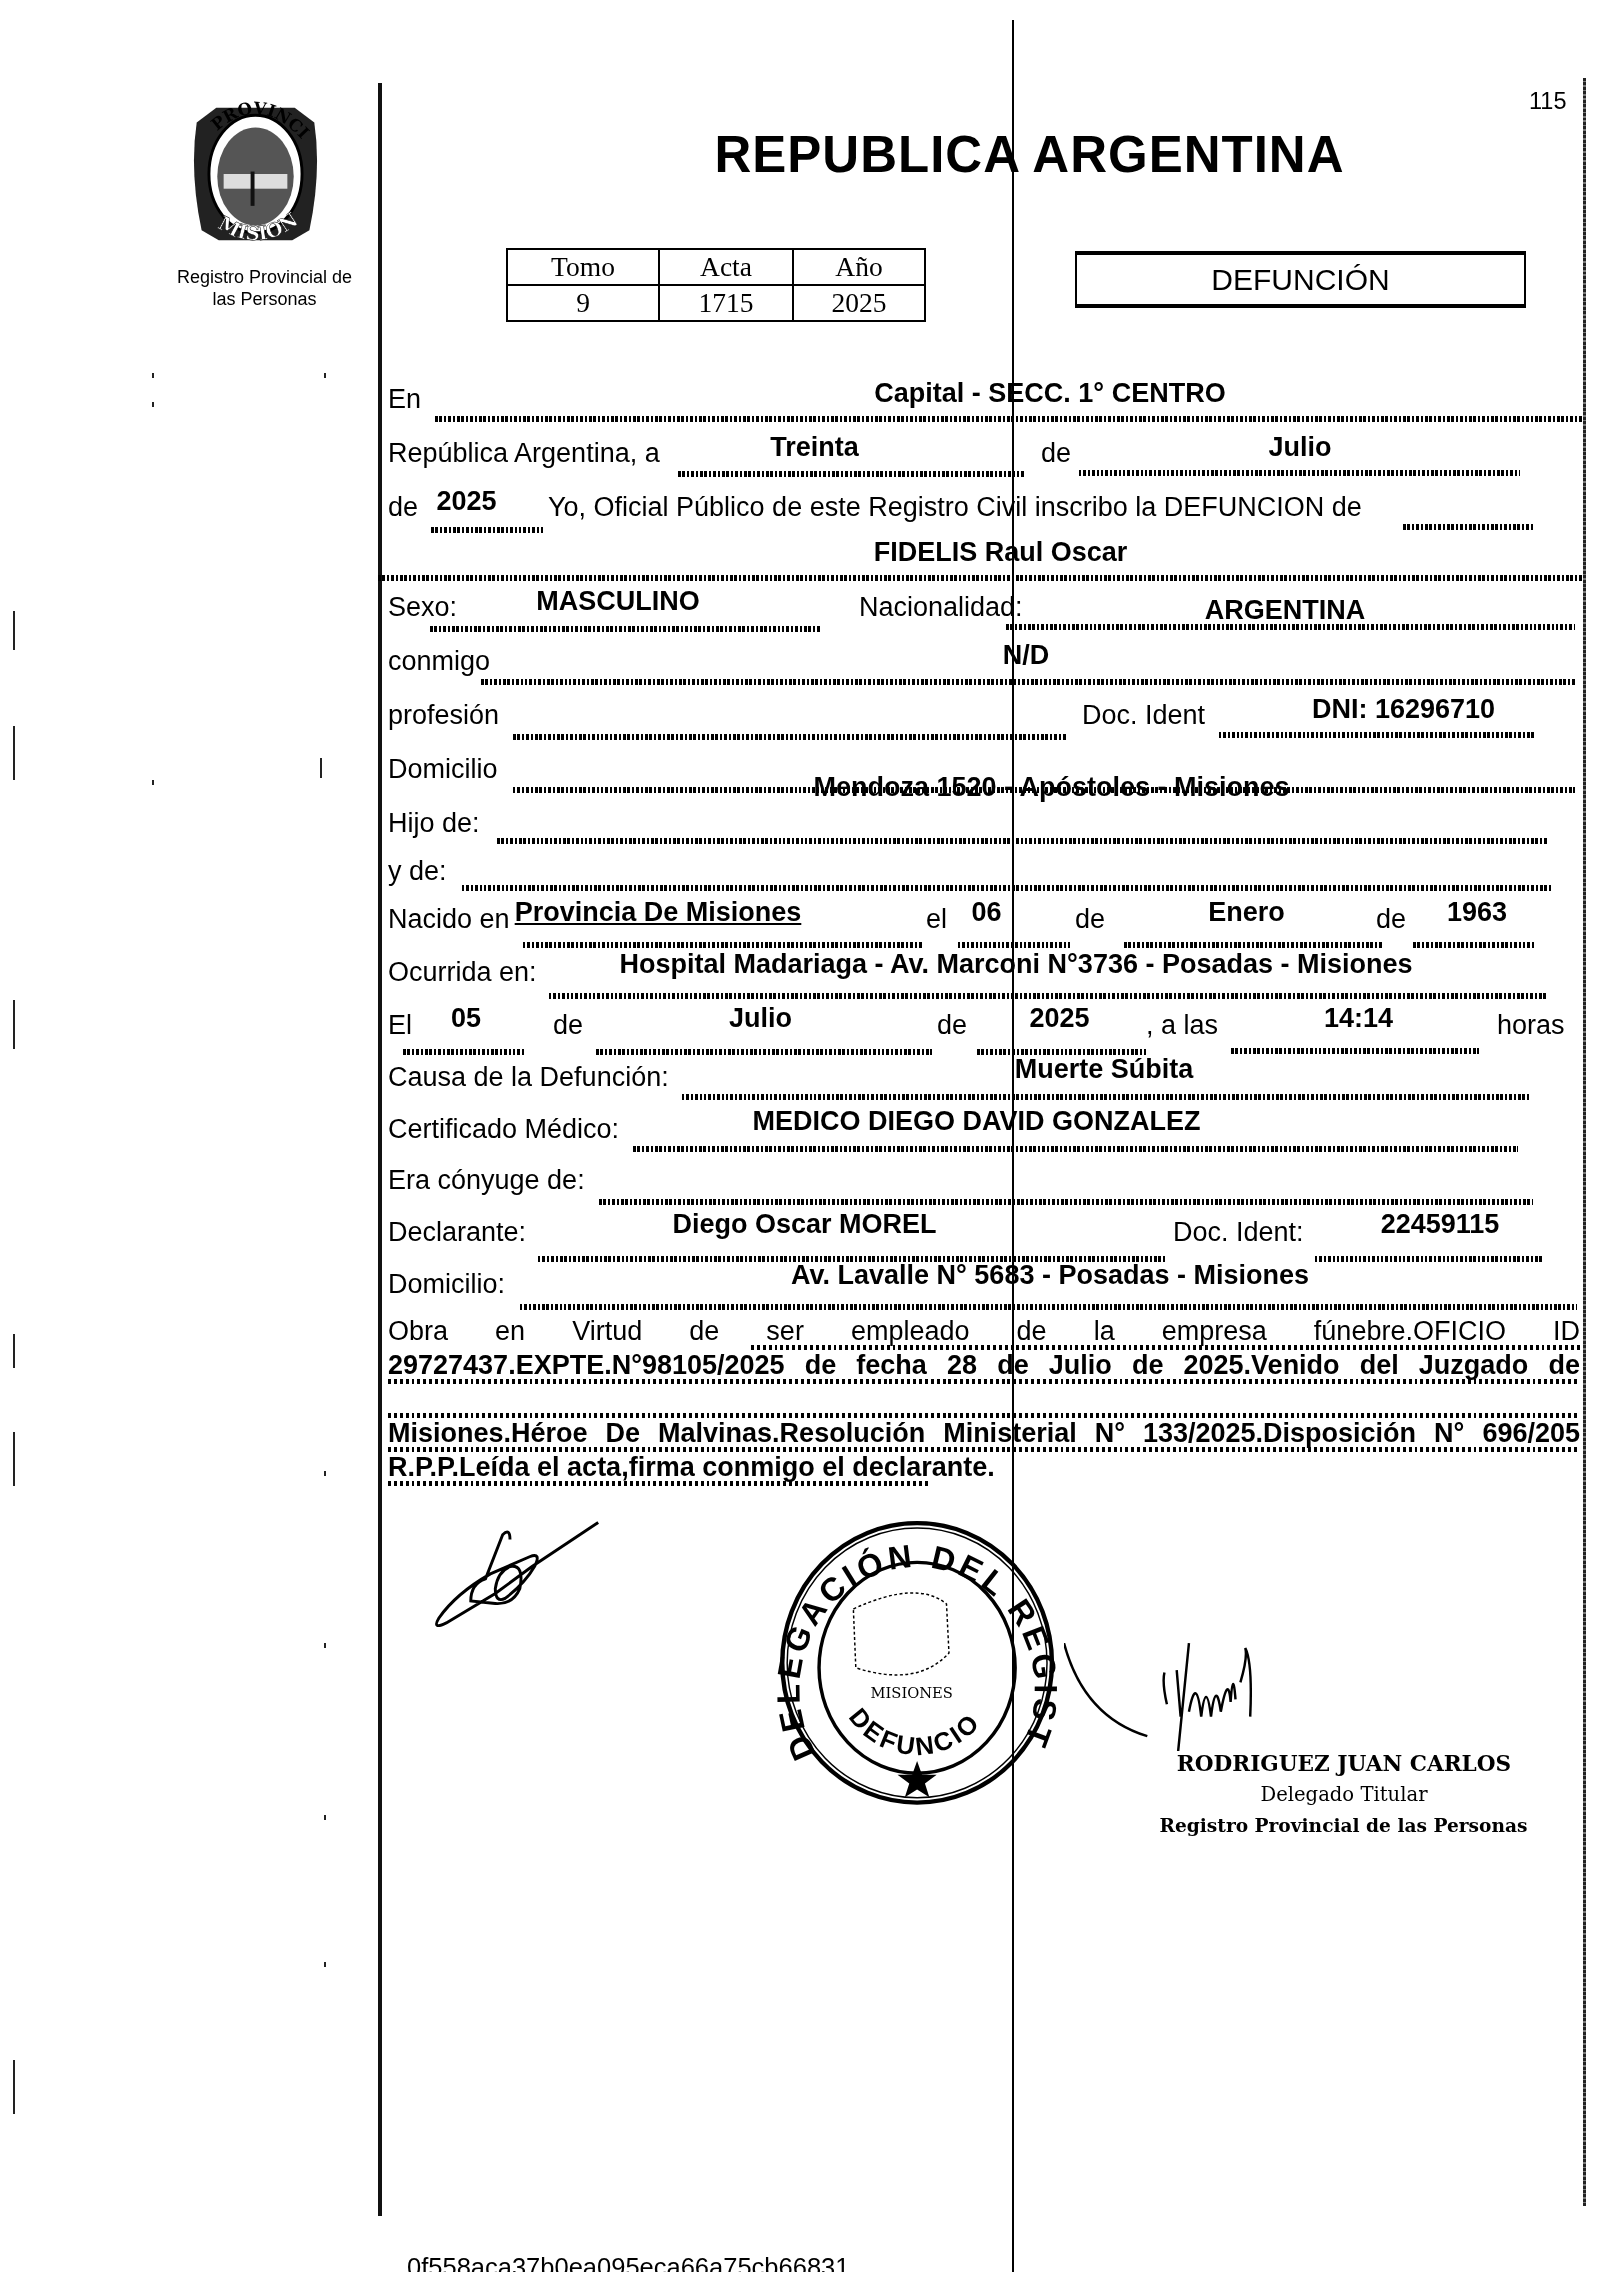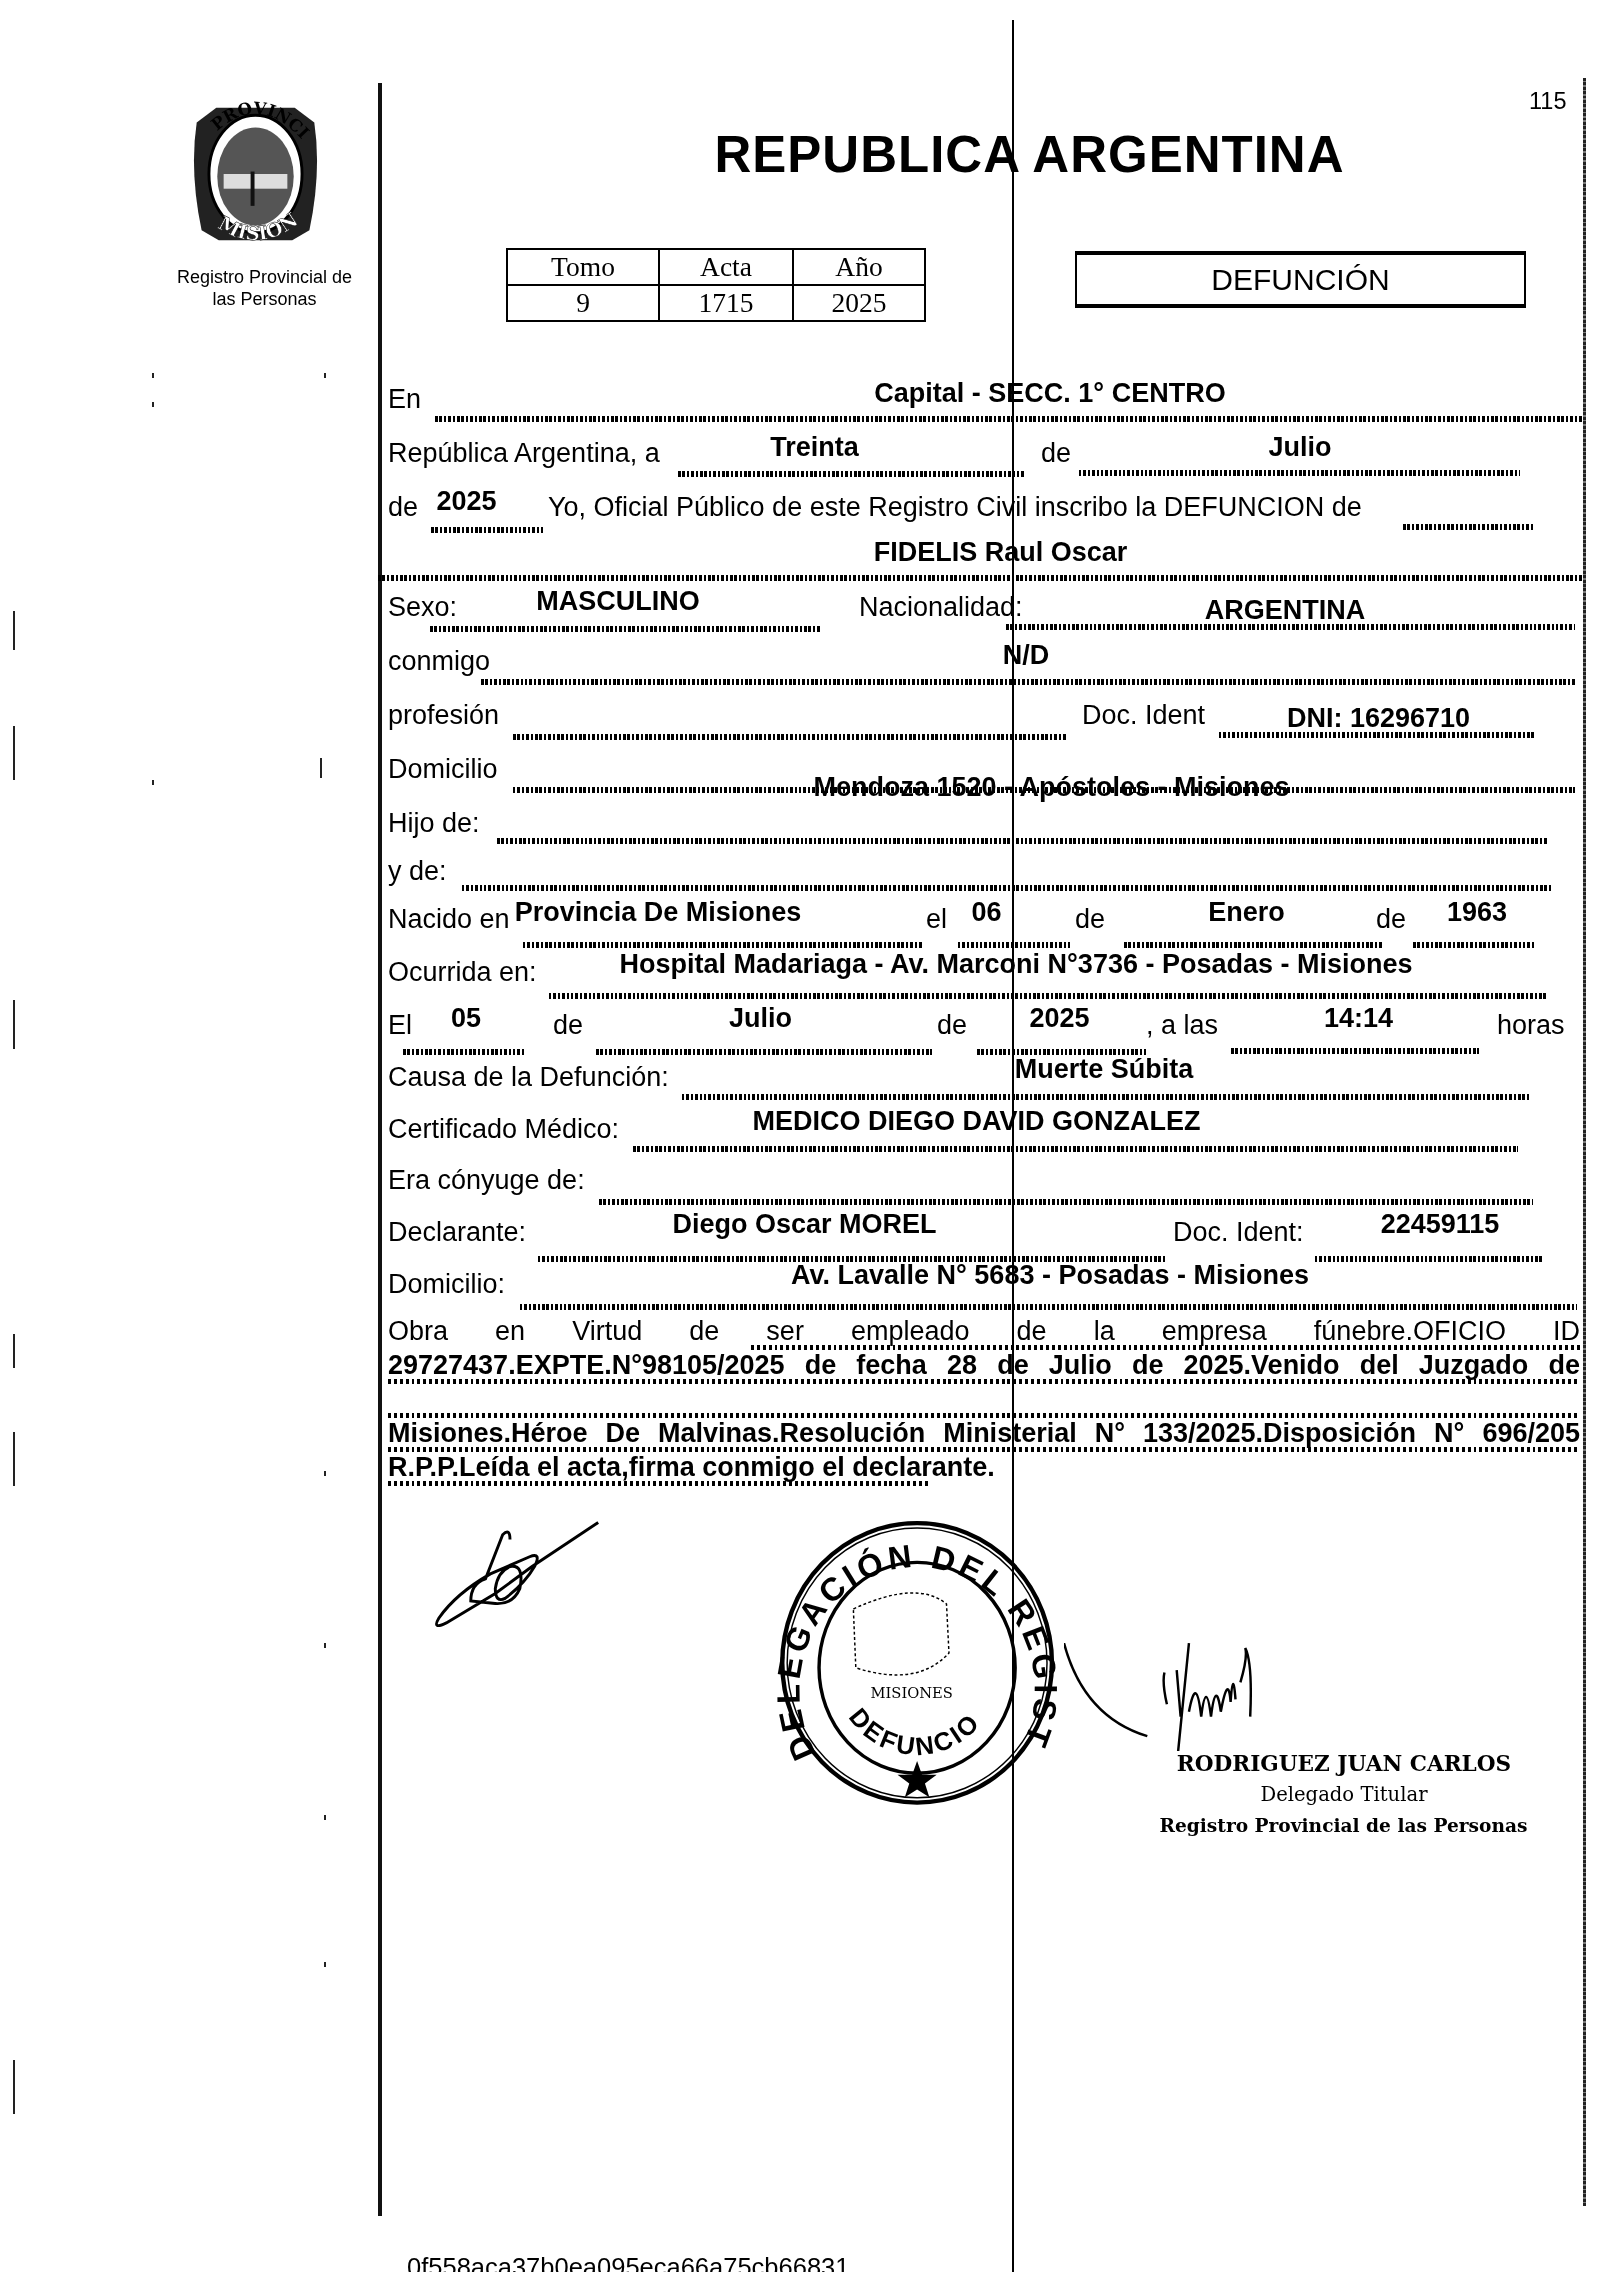--- a/index.html
+++ b/index.html
@@ -138,21 +138,21 @@
 <div class="row" style="top:640px;">
   <span class="lbl" style="left:0;top:5.9px;">conmigo</span>
   <span class="val" style="left:589px;top:0;width:98px;">N/D</span>
   <div class="dots" style="left:93px;top:39px;width:1094px;"></div>
 </div>
 
 <div class="row" style="top:694px;">
   <span class="lbl" style="left:0;top:5.9px;">profesión</span>
   <span class="val" style="left:123px;top:0;width:539px;"></span>
   <span class="lbl" style="left:694px;top:5.9px;">Doc. Ident</span>
-  <span class="val" style="left:853px;top:0;width:275px;margin-top:9px;">DNI: 16296710</span>
+  <span class="val" style="left:878px;top:0;width:275px;">DNI: 16296710</span>
   <div class="dots" style="left:125px;top:40px;width:554px;"></div>
   <div class="dots" style="left:831px;top:38px;width:316px;"></div>
 </div>
 
 <div class="row" style="top:748px;">
   <span class="lbl" style="left:0;top:5.9px;">Domicilio</span>
   <span class="val" style="left:357px;top:0;width:613px;margin-top:24px;">Mendoza 1520 - Apóstoles - Misiones</span>
   <div class="dots" style="left:125px;top:39px;width:1062px;"></div>
 </div>
 
@@ -163,21 +163,21 @@
 </div>
 
 <div class="row" style="top:851px;">
   <span class="lbl" style="left:0;top:4.9px;">y de:</span>
   <span class="val" style="left:147px;top:0;width:981px;"></span>
   <div class="dots" style="left:74px;top:34px;width:1091px;"></div>
 </div>
 
 <div class="row" style="top:897px;">
   <span class="lbl" style="left:0;top:6.9px;">Nacido en</span>
-  <span class="val" style="left:123px;top:0;width:294px;">Provincia De Misiones</span>
+  <span class="val" style="left:123px;top:0;width:294px;text-decoration:underline;">Provincia De Misiones</span>
   <span class="lbl" style="left:538px;top:6.9px;">el</span>
   <span class="val" style="left:574px;top:0;width:49px;">06</span>
   <span class="lbl" style="left:687px;top:6.9px;">de</span>
   <span class="val" style="left:736px;top:0;width:245px;">Enero</span>
   <span class="lbl" style="left:988px;top:6.9px;">de</span>
   <span class="val" style="left:1040px;top:0;width:98px;">1963</span>
   <div class="dots" style="left:135px;top:45px;width:400px;"></div>
   <div class="dots" style="left:570px;top:45px;width:113px;"></div>
   <div class="dots" style="left:736px;top:45px;width:260px;"></div>
   <div class="dots" style="left:1025px;top:45px;width:123px;"></div>

